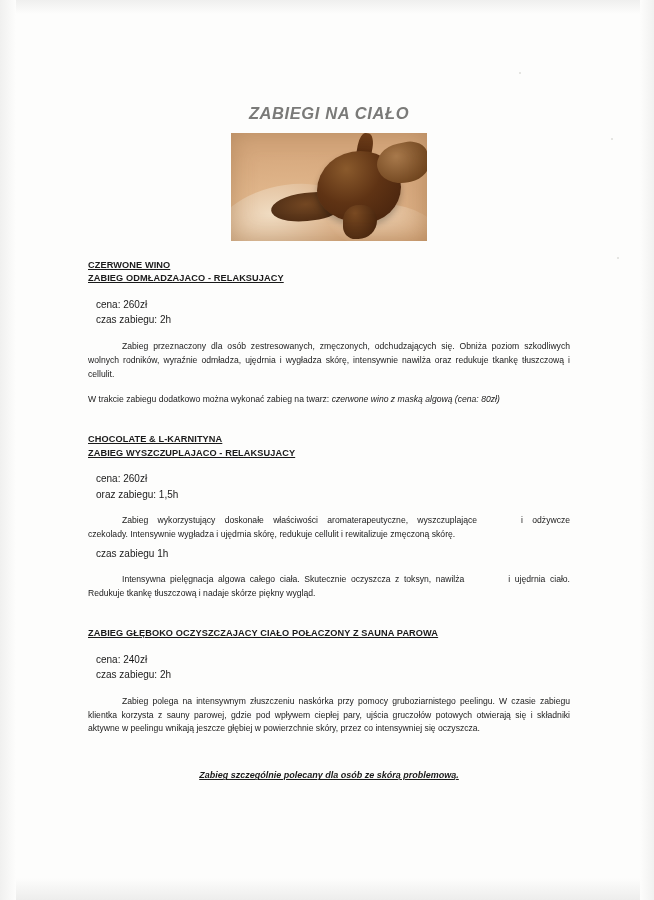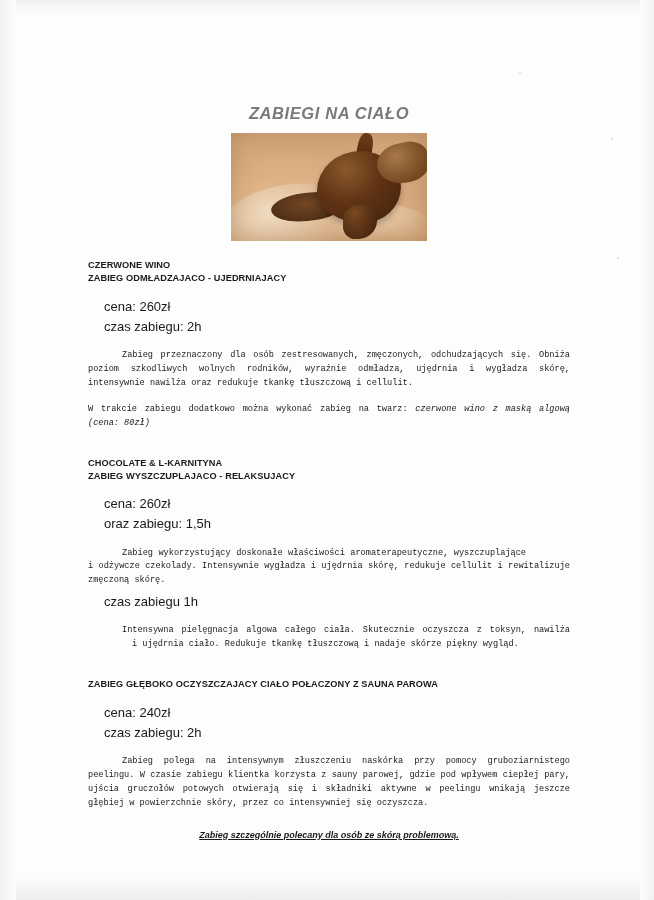--- a/index.html
+++ b/index.html
@@ -140,45 +140,45 @@
   .photo .vignette {
     position: absolute; inset: 0;
     box-shadow: inset 0 0 24px rgba(120,80,40,0.35);
   }
 
   .section { margin-bottom: 4px; }
 
   .heading {
     font-size: 9.2px;
     font-weight: bold;
+    text-decoration: underline;
     line-height: 1.45;
     margin: 0;
     letter-spacing: 0.1px;
   }
   .heading-gap { margin-top: 26px; }
 
   .meta {
-    font-size: 13px;
+    font-size: 10px;
     line-height: 1.55;
-    margin: 11px 0 0 16px;
+    margin: 11px 0 0 8px;
   }
 
   .para {
     font-size: 8.6px;
     line-height: 1.62;
     text-align: justify;
     margin: 12px 0 0 0;
     text-indent: 34px;
-    font-family: Liberation Mono, monospace;
   }
   .para.noindent { text-indent: 0; }
   .para .ital { font-style: italic; }
 
   .footer-note {
-    margin-top: 19px;
+    margin-top: 34px;
     text-align: center;
     font-size: 9px;
     font-weight: bold;
     font-style: italic;
     text-decoration: underline;
   }
 </style>
 </head>
 <body>
 
@@ -205,21 +205,21 @@
         <div class="choc-pour"></div>
         <div class="choc-blob"></div>
         <div class="choc-hand"></div>
         <div class="choc-drip"></div>
         <div class="vignette"></div>
       </div>
     </div>
 
     <div class="section">
       <div class="heading">CZERWONE WINO</div>
-      <div class="heading">ZABIEG ODMŁADZAJACO - UJEDRNIAJACY</div>
+      <div class="heading">ZABIEG ODMŁADZAJACO - RELAKSUJACY</div>
       <div class="meta">cena: 260zł</div>
       <div class="meta" style="margin-top:0;">czas zabiegu: 2h</div>
       <p class="para">Zabieg przeznaczony dla osób zestresowanych, zmęczonych, odchudzających się. Obniża poziom szkodliwych wolnych rodników, wyraźnie odmładza, ujędrnia i wygładza skórę, intensywnie nawilża oraz redukuje tkankę tłuszczową i cellulit.</p>
       <p class="para noindent" style="margin-top:12px;"><span>W trakcie zabiegu dodatkowo można wykonać zabieg na twarz: </span><span class="ital">czerwone wino z maską algową (cena: 80zł)</span></p>
     </div>
 
     <div class="section">
       <div class="heading heading-gap">CHOCOLATE &amp; L-KARNITYNA</div>
       <div class="heading">ZABIEG WYSZCZUPLAJACO - RELAKSUJACY</div>
       <div class="meta">cena: 260zł</div>

